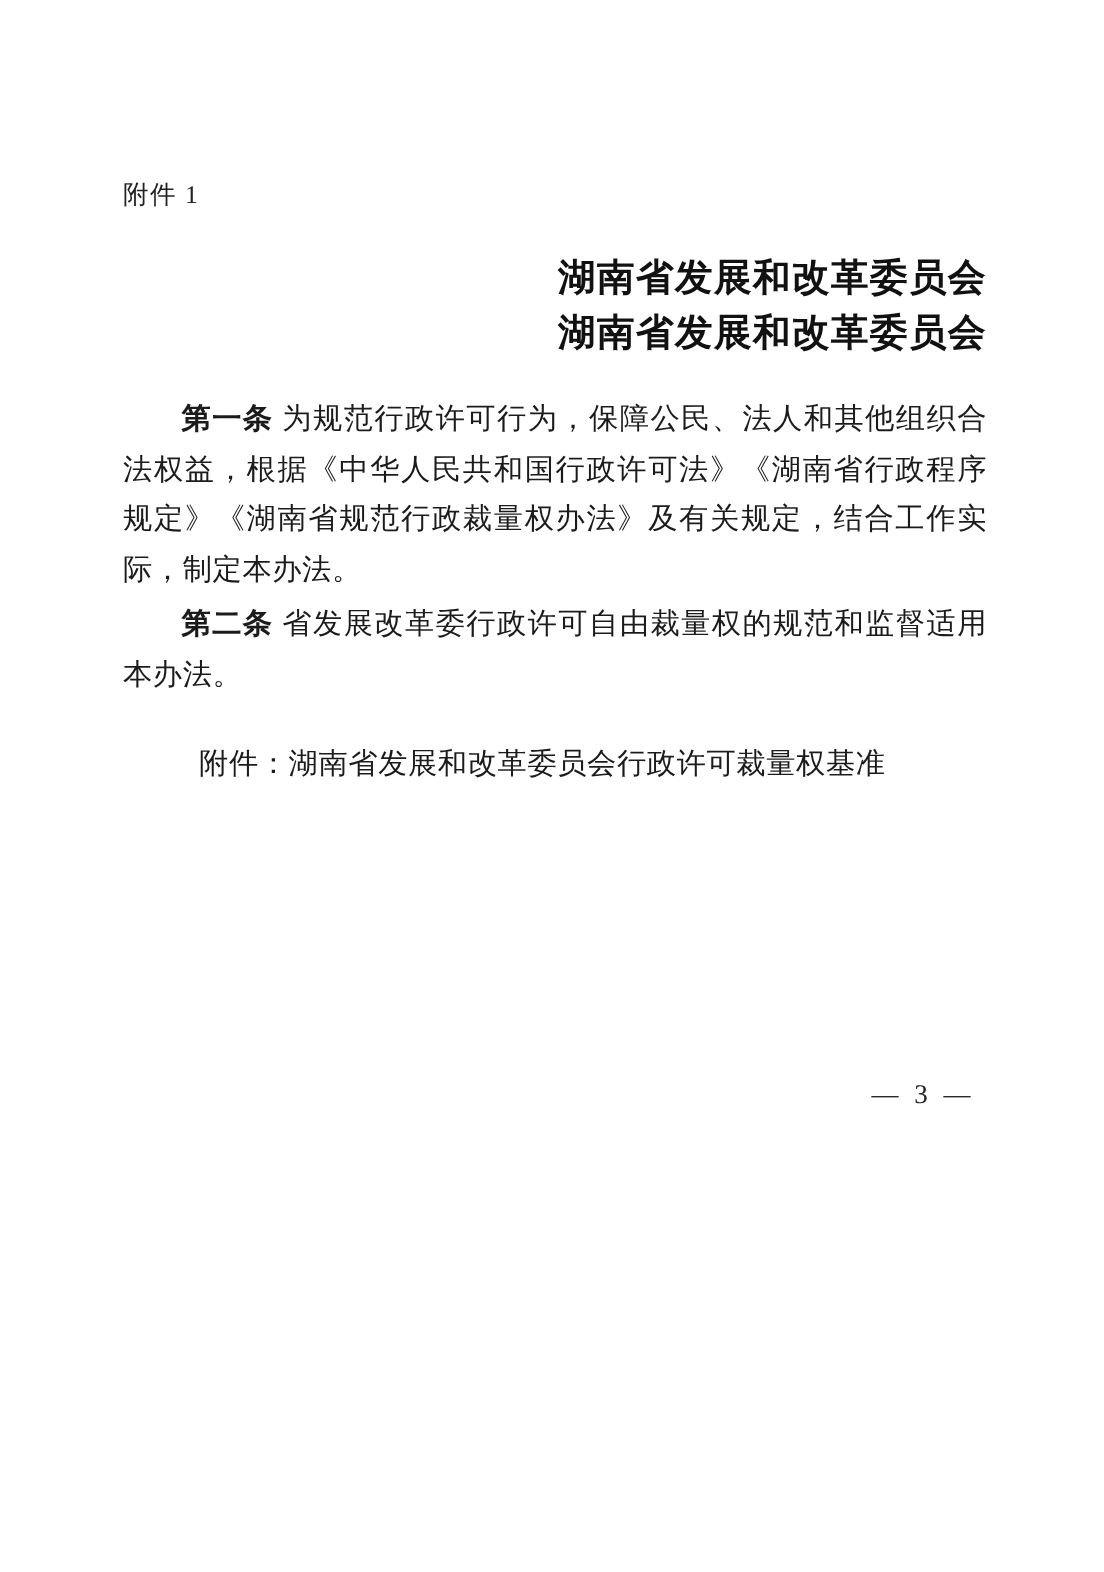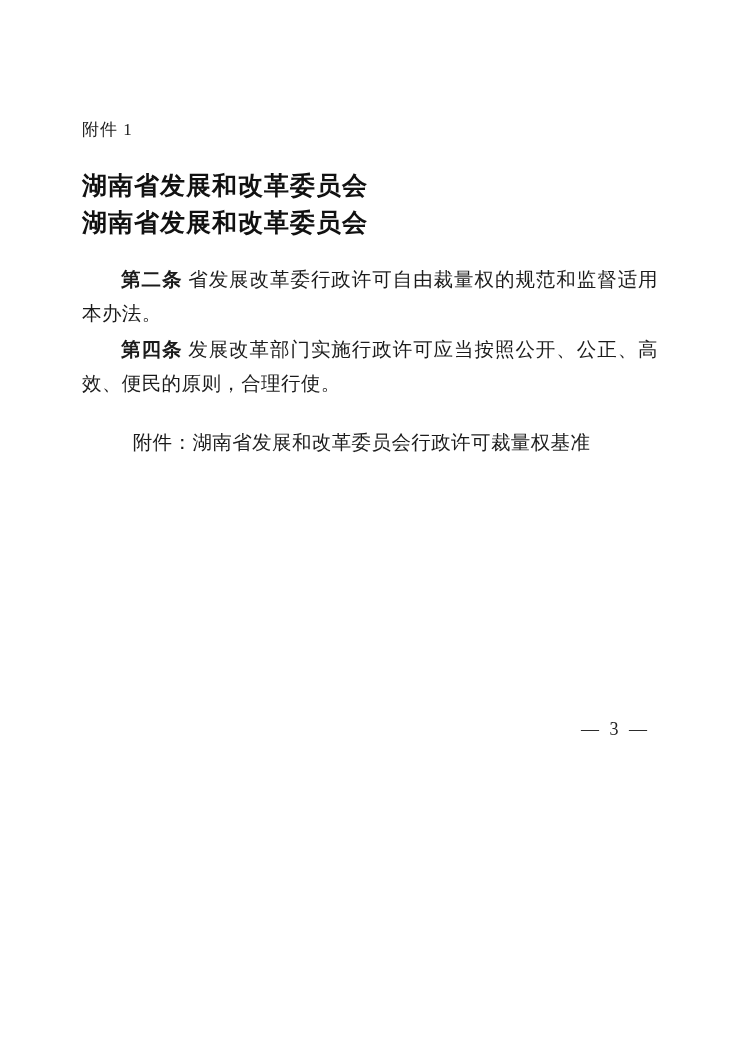--- a/index.html
+++ b/index.html
@@ -23,21 +23,21 @@
     position: relative;
   }
   .attach-label {
     font-size: 17px;
     letter-spacing: 1px;
     color: #222;
     margin: 0 0 26px 0;
     font-weight: 500;
   }
   .doc-title {
-    text-align: left;
+    text-align: right;
     font-weight: bold;
     font-size: 25px;
     line-height: 1.48;
     letter-spacing: 1px;
     color: #111;
     margin: 0 0 22px 0;
   }
   .doc-title .line {
     display: block;
   }
@@ -75,29 +75,29 @@
 
 <div class="page">
 
   <div class="attach-label">附件 1</div>
 
   <h1 class="doc-title">
     <span class="line">湖南省发展和改革委员会</span>
     <span class="line">湖南省发展和改革委员会</span>
   </h1>
 
+  <p class="para">
+    <span class="art">第一条</span><span> 为规范行政许可行为，保障公民、法人和其他组织合法权益，根据《中华人民共和国行政许可法》《湖南省行政程序规定》《湖南省规范行政裁量权办法》及有关规定，结合工作实际，制定本办法。</span>
+  </p>
 
   <p class="para">
     <span class="art">第二条</span><span> 省发展改革委行政许可自由裁量权的规范和监督适用本办法。</span>
   </p>
 
 
 
-  <p class="para">
-    <span class="art">第四条</span><span> 发展改革部门实施行政许可应当按照公开、公正、高效、便民的原则，合理行使。</span>
-  </p>
 
 
   <p class="appendix">附件：湖南省发展和改革委员会行政许可裁量权基准</p>
 
   <div class="page-number">— 3 —</div>
 
 </div>
 
 </body></html>

